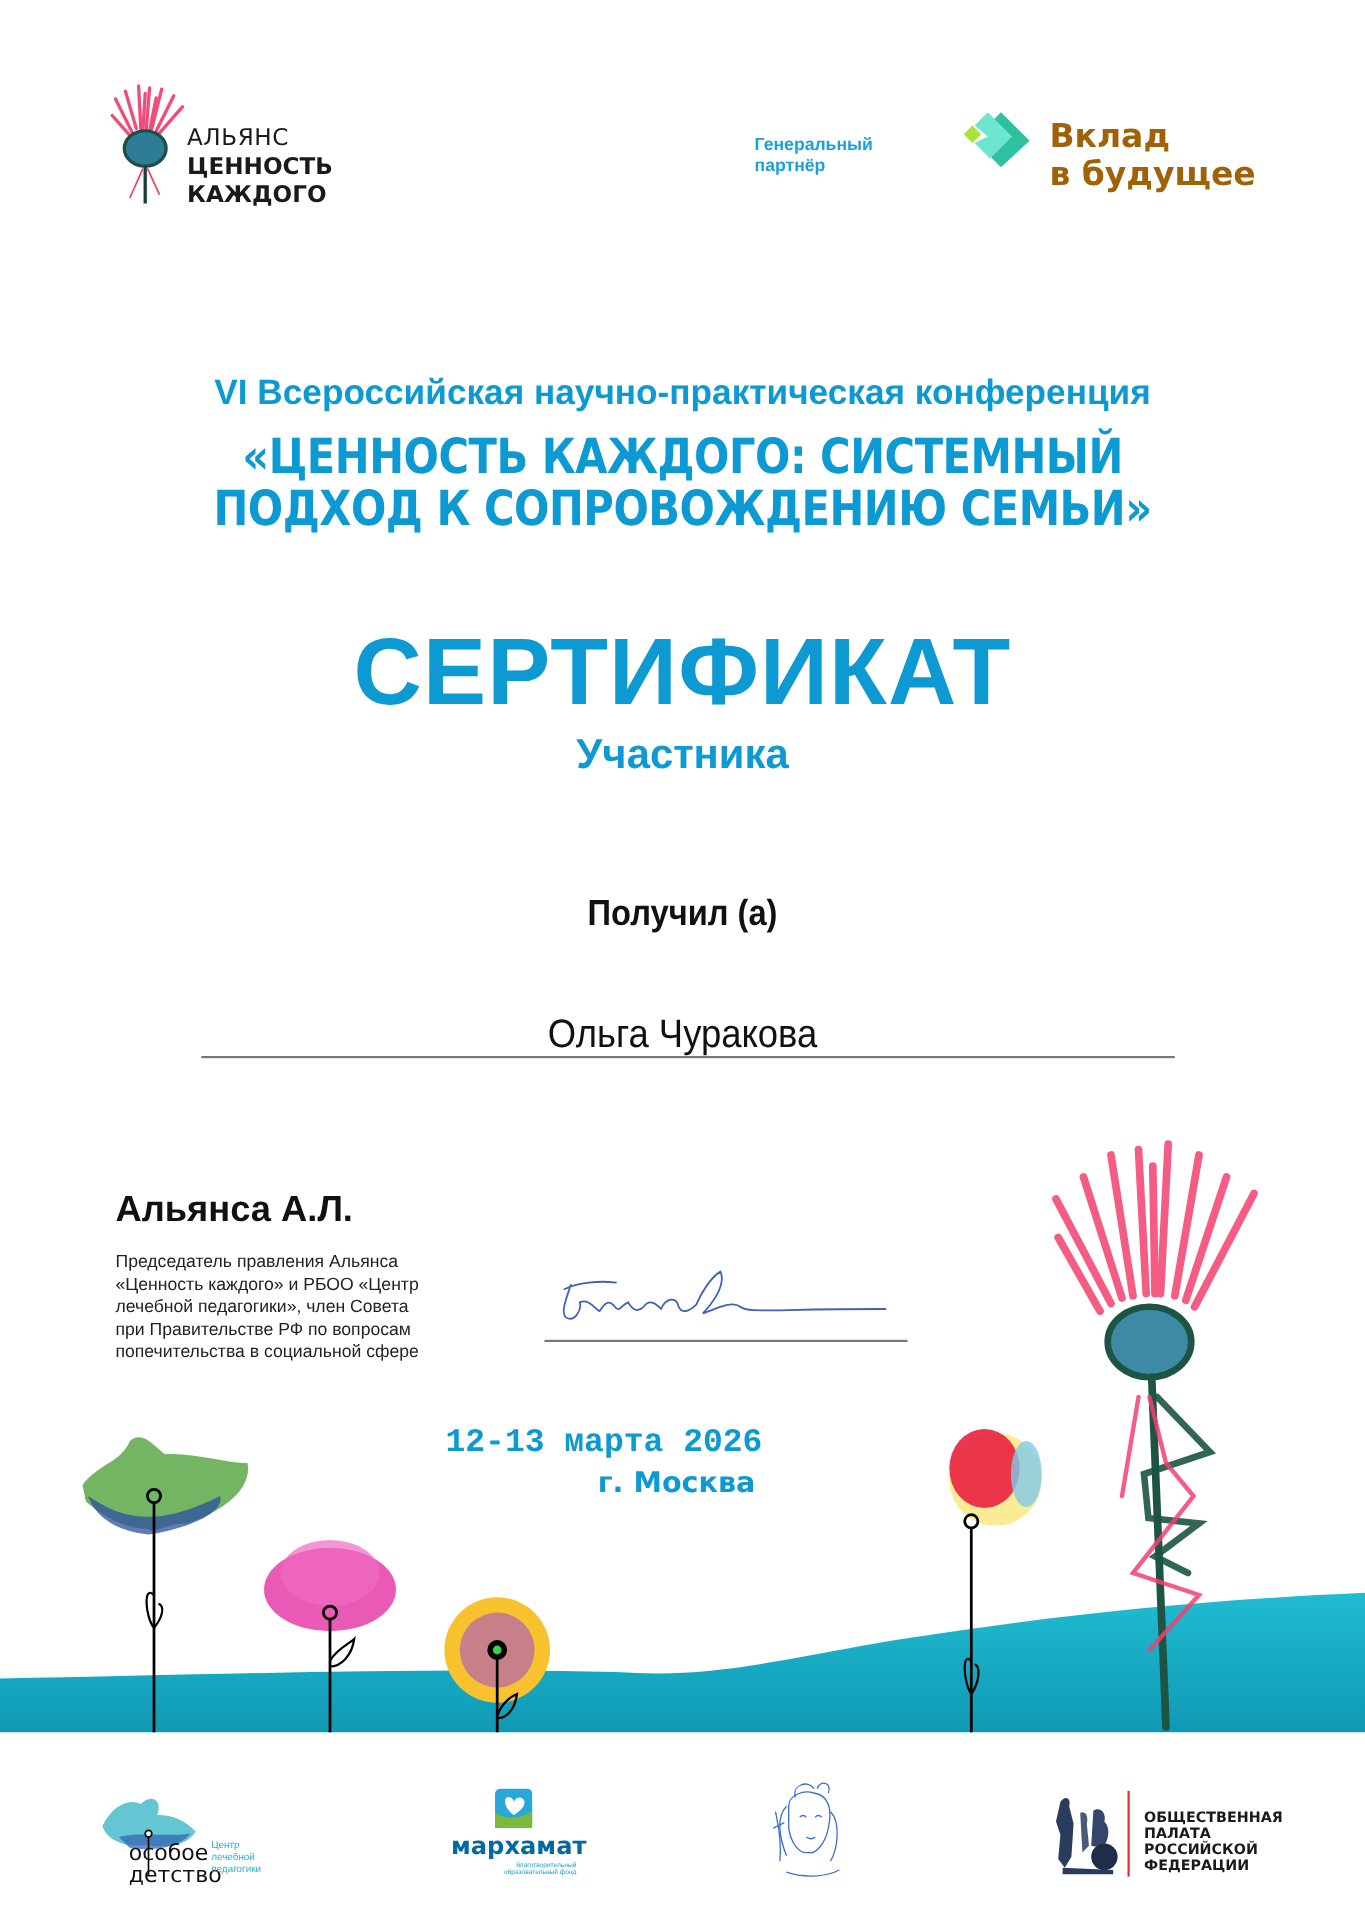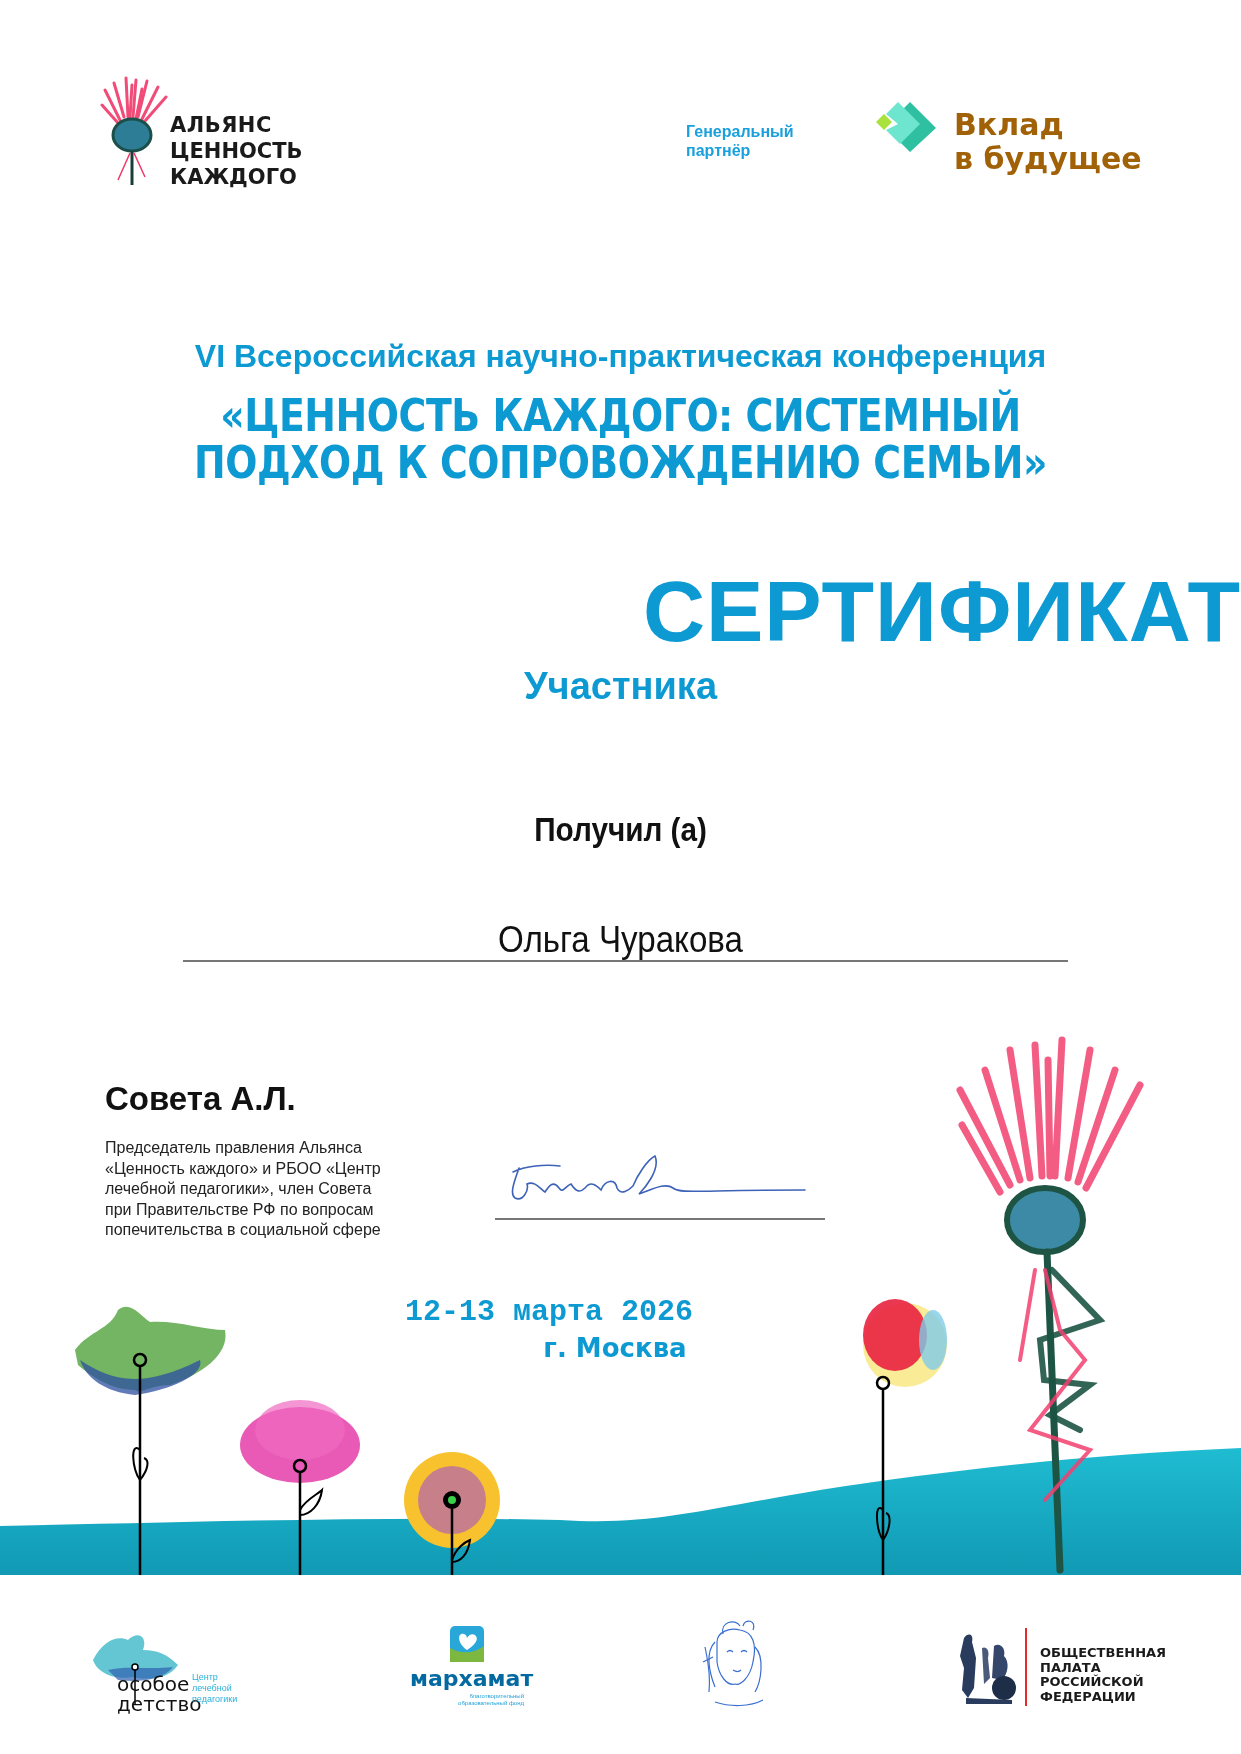--- a/index.html
+++ b/index.html
@@ -4,28 +4,28 @@
 <style>
   html, body { margin:0; padding:0; background:#fff; }
   body { width:1241px; height:1754px; position:relative; overflow:hidden;
          font-family:"Liberation Sans", "DejaVu Sans", sans-serif; }
   .abs { position:absolute; }
   .blue { color:#0d9ad2; }
   .center { text-align:center; left:0; width:1241px; }
 
   
   #alliance-text { left:170px; top:112px; font-family:"DejaVu Sans", sans-serif; color:#1a1a1a; line-height:26px; }
-  #alliance-text .l1 { font-size:21px; font-weight:700; letter-spacing:0.5px; }
+  #alliance-text .l1 { font-size:21px; font-weight:400; letter-spacing:0.5px; }
   #alliance-text .l2, #alliance-text .l3 { font-size:21px; font-weight:700; }
   #partner-label { left:686px; top:122px; font-size:16px; line-height:19px; color:#1aa0dc; font-weight:600; }
   #vklad-text { left:954px; top:108px; font-family:"DejaVu Sans", sans-serif; font-size:30px; font-weight:700; line-height:34px; color:#a16207; }
 
   #conf-line { top:336px; font-size:32px; line-height:40px; font-weight:700; }
   #conf-title { top:392px; font-size:44px; line-height:47px; font-weight:700; letter-spacing:-0.5px; font-family:"DejaVu Sans", sans-serif; transform:scaleX(0.86); transform-origin:center; }
-  #cert-title { top:568px; font-size:86px; line-height:86px; font-weight:700; letter-spacing:1px;text-align:right; }
+  #cert-title { top:568px; font-size:86px; line-height:86px; font-weight:700; letter-spacing:1px; }
   #cert-sub { top:664px; font-size:38px; line-height:44px; font-weight:700; }
   #received { top:810px; font-size:33px; line-height:40px; color:#111; font-weight:700; transform:scaleX(0.9); }
   #recipient { top:920px; font-size:36px; line-height:40px; color:#111; font-family:"Liberation Sans", sans-serif; transform:scaleX(0.92);}
   #name-line { left:183px; top:960px; width:885px; height:2px; background:#777; }
 
   #signer-name { left:105px; top:1080px; font-size:33px; font-weight:700; color:#111; }
   #signer-desc { left:105px; top:1138px; font-size:16px; line-height:20.5px; color:#222; width:330px; }
   #sig-line { left:495px; top:1218px; width:330px; height:2px; background:#777; }
   #signature { left:505px; top:1150px; }
 
@@ -84,21 +84,21 @@
   <div>«ЦЕННОСТЬ КАЖДОГО: СИСТЕМНЫЙ</div>
   <div>ПОДХОД К СОПРОВОЖДЕНИЮ СЕМЬИ»</div>
 </div>
 
 <div id="cert-title" class="abs center blue">СЕРТИФИКАТ</div>
 <div id="cert-sub" class="abs center blue">Участника</div>
 <div id="received" class="abs center">Получил (а)</div>
 <div id="recipient" class="abs center">Ольга Чуракова</div>
 <div id="name-line" class="abs"></div>
 
-<div id="signer-name" class="abs">Совета А.Л.</div>
+<div id="signer-name" class="abs">Альянса А.Л.</div>
 <div id="signer-desc" class="abs">
   <div>Председатель правления Альянса</div>
   <div>«Ценность каждого» и РБОО «Центр</div>
   <div>лечебной педагогики», член Совета</div>
   <div>при Правительстве РФ по вопросам</div>
   <div>попечительства в социальной сфере</div>
 </div>
 <svg id="signature" class="abs" width="310" height="60" viewBox="0 0 310 60">
   <path d="M8 22 C20 16 40 14 55 16 M14 18 C10 30 4 44 10 48 C18 52 24 40 22 34 C30 30 36 40 40 42 C44 36 48 30 54 38 C58 44 60 36 66 34 C70 40 74 44 80 38 C86 30 92 36 96 40 C100 30 110 28 112 38 C116 46 124 40 128 36 C132 26 142 10 150 6 C156 20 138 40 134 44 C146 40 160 32 168 38 C176 44 190 40 300 40" fill="none" stroke="#3d62b8" stroke-width="1.6" stroke-linecap="round"></path>
 </svg>

